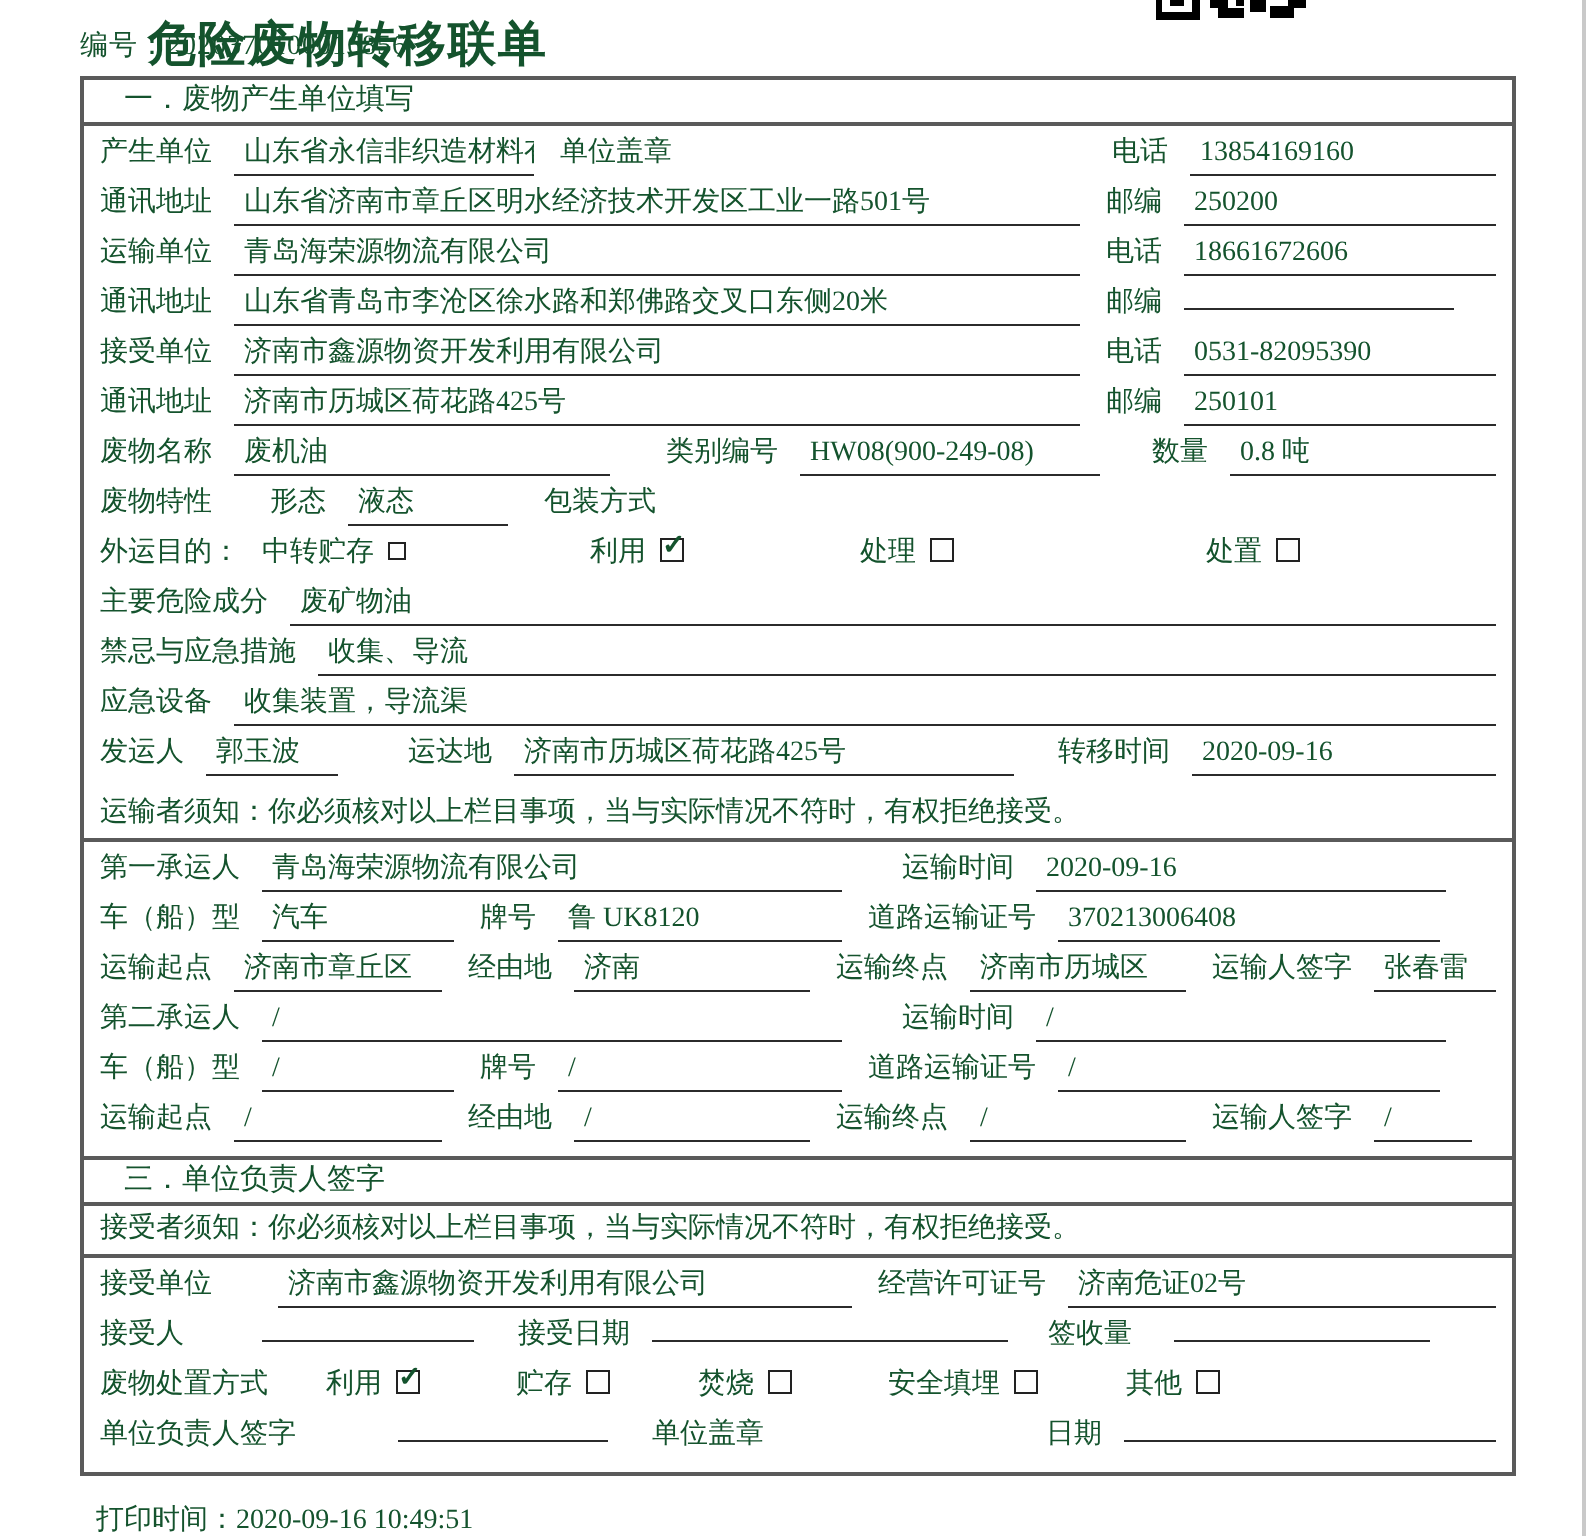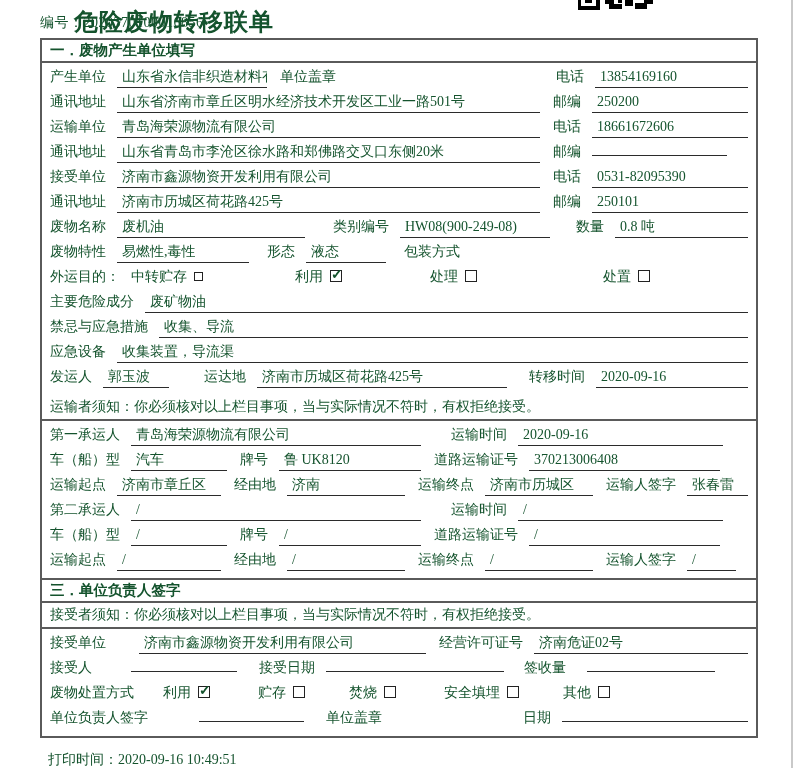--- a/index.html
+++ b/index.html
@@ -5,21 +5,21 @@
   html,body{margin:0;padding:0;background:#fff;}
   .doc{position:relative;width:796px;height:768px;background:#fff;overflow:hidden;
        font-family:"Liberation Serif","DejaVu Serif",serif;color:#14532d;font-size:14px;}
   .page-edge{position:absolute;top:0;right:3px;width:2px;height:768px;background:#c9c9c9;}
   .hdr{position:absolute;top:6px;left:40px;right:40px;height:30px;}
   .serial{position:absolute;left:0;top:8px;font-size:14px;letter-spacing:.5px;}
   .title{position:absolute;left:0;right:0;top:0;font-size:24px;font-weight:bold;
          letter-spacing:1px;transform:translateX(34px);}
   .qr{position:absolute;left:578px;top:0;width:78px;height:10px;overflow:hidden;}
   .tbl{position:absolute;left:40px;top:38px;width:718px;border:2px solid #5a5a5a;box-sizing:border-box;}
-  .sec-hdr{height:21px;line-height:21px;font-weight:bold;padding-left:8px;font-size:14.5px;
+  .sec-hdr{height:21px;line-height:21px;font-weight:normal;padding-left:20px;font-size:14.5px;
            border-bottom:2px solid #5a5a5a;}
   .bt{border-top:2px solid #5a5a5a;}
   .note{height:24px;line-height:24px;padding-left:8px;border-bottom:2px solid #5a5a5a;}
   .rows{padding:3px 0 4px 0;}
   .row{display:flex;align-items:baseline;height:25px;line-height:21px;
        padding:0 8px;box-sizing:border-box;white-space:nowrap;}
   .lbl{margin-right:11px;flex:0 0 auto;}
   .ml{margin-left:13px;}
   .fld{border-bottom:1px solid #2b2b2b;padding:0 5px;flex:0 0 auto;box-sizing:border-box;
        overflow:hidden;}
@@ -104,21 +104,20 @@
         <span class="lbl">废物名称</span>
         <span class="fld" style="width:188px">废机油</span>
         <span class="lbl ml" style="margin-left:28px">类别编号</span>
         <span class="fld ctr" style="width:150px">HW08(900-249-08)</span>
         <span class="lbl ml" style="margin-left:26px">数量</span>
         <span class="fld grow">0.8 吨</span>
       </div>
 
       <div class="row">
         <span class="lbl">废物特性</span>
-        <span class="fld" style="width:132px">易燃性,毒性</span>
         <span class="lbl ml" style="margin-left:18px">形态</span>
         <span class="fld" style="width:80px">液态</span>
         <span class="lbl ml" style="margin-left:18px">包装方式</span>
       </div>
 
       <div class="row">
         <span class="lbl">外运目的：</span>
         <span><span>中转贮存</span><span class="cbx cbx-sm"></span></span>
         <span style="margin-left:92px"><span>利用</span><span class="cbx checked"></span></span>
         <span style="margin-left:88px"><span>处理</span><span class="cbx"></span></span>

